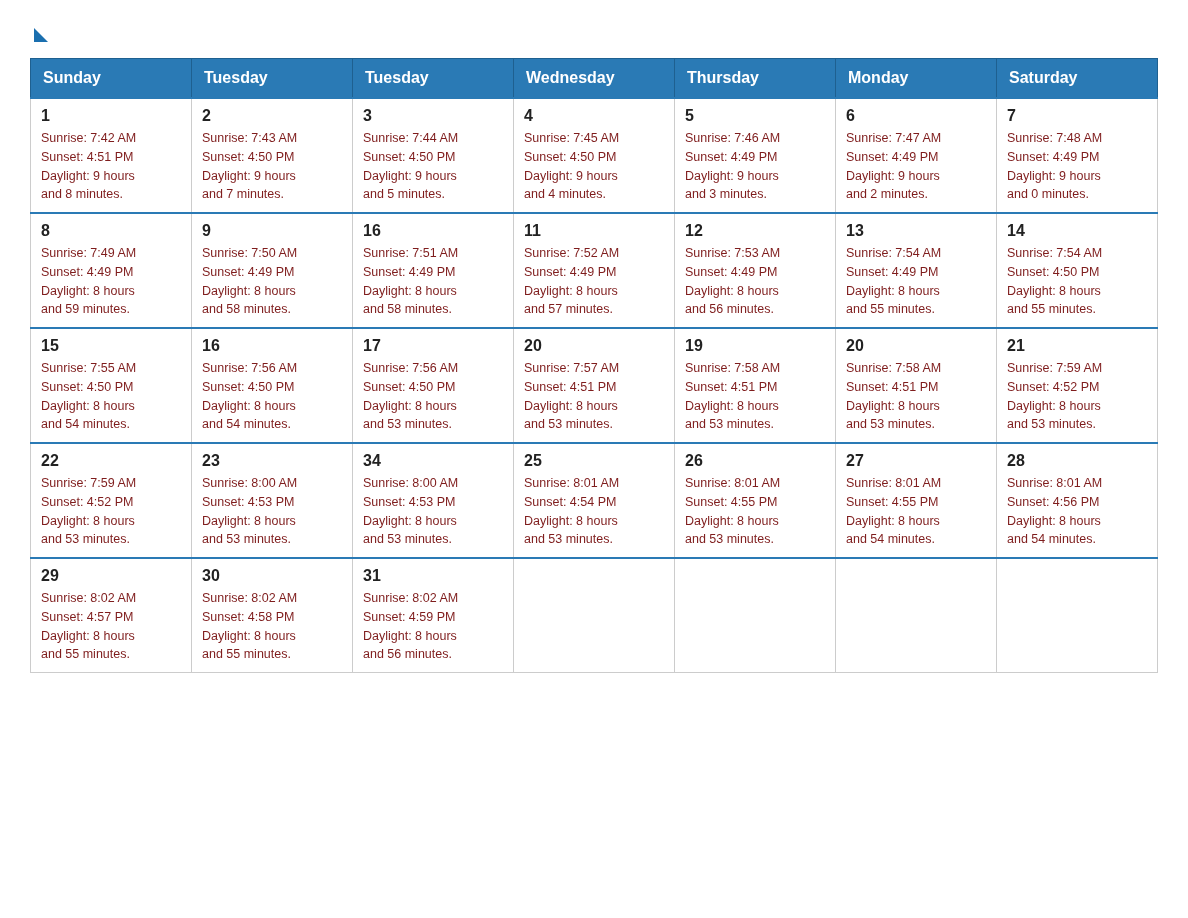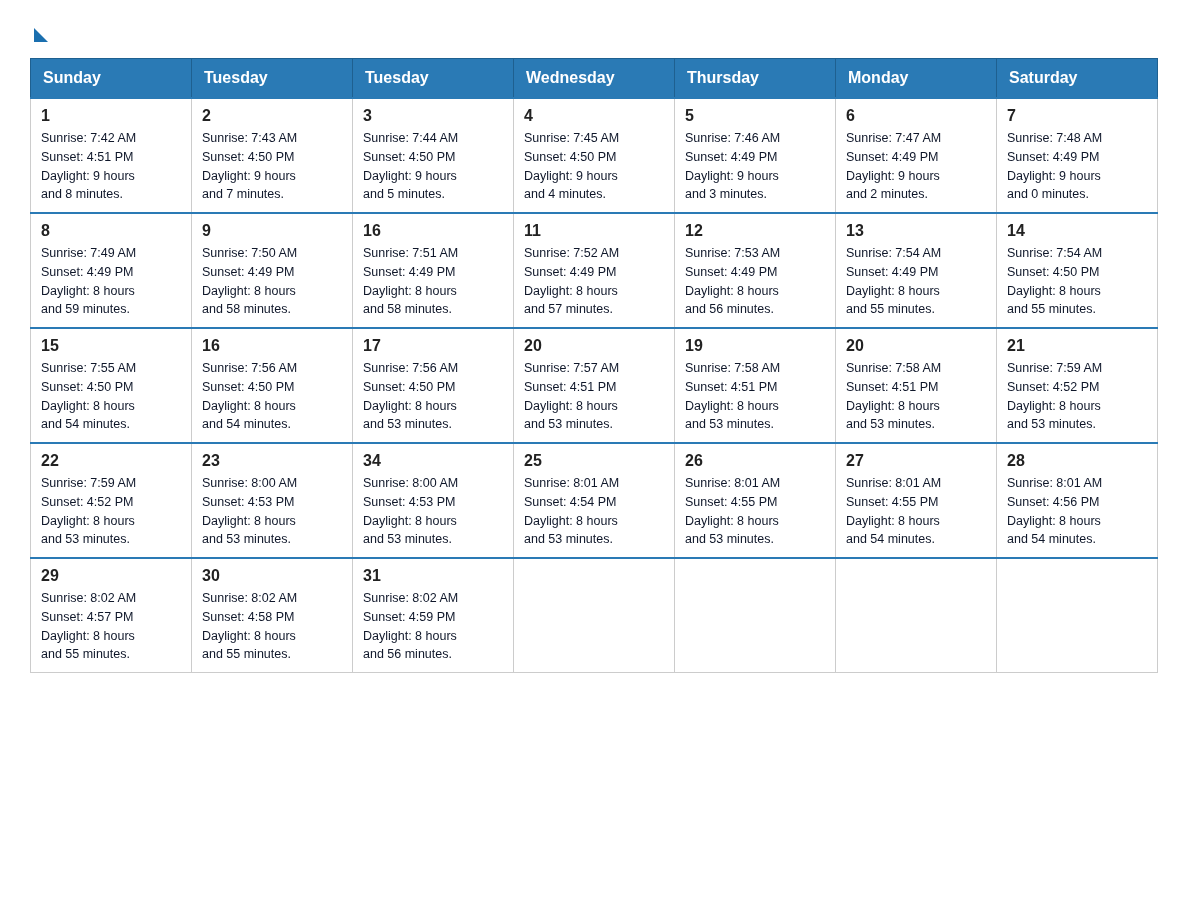--- a/index.html
+++ b/index.html
@@ -84,21 +84,21 @@
     }
     .calendar tbody tr td .day-num {
       font-size: 16px;
       font-weight: bold;
       display: block;
       margin-bottom: 4px;
       color: #222;
     }
     .calendar tbody tr td .day-info {
       font-size: 12.5px;
-      color: #0f172a;
+      color: #7f1d1d;
       line-height: 1.5;
     }
     .calendar tbody tr td.empty {
       background: #fff;
     }
     .calendar tbody tr {
       border-top: 2px solid #2a7ab5;
     }
     .calendar tbody tr td:first-child {
       border-left: 1px solid #ccc;

